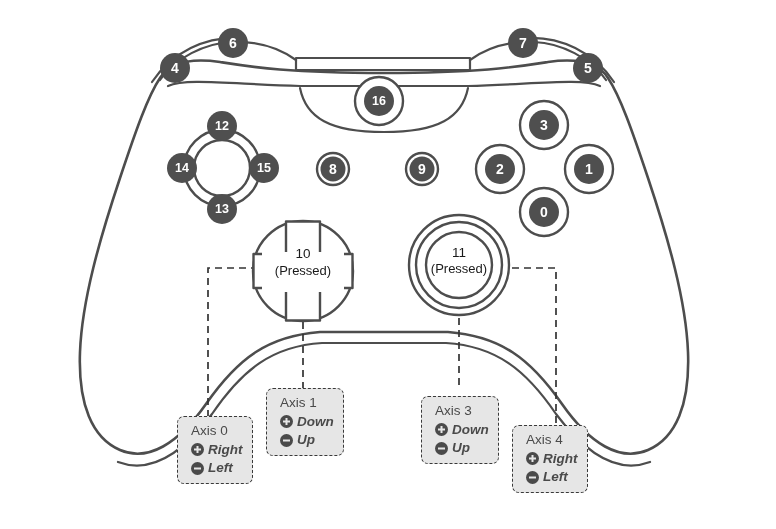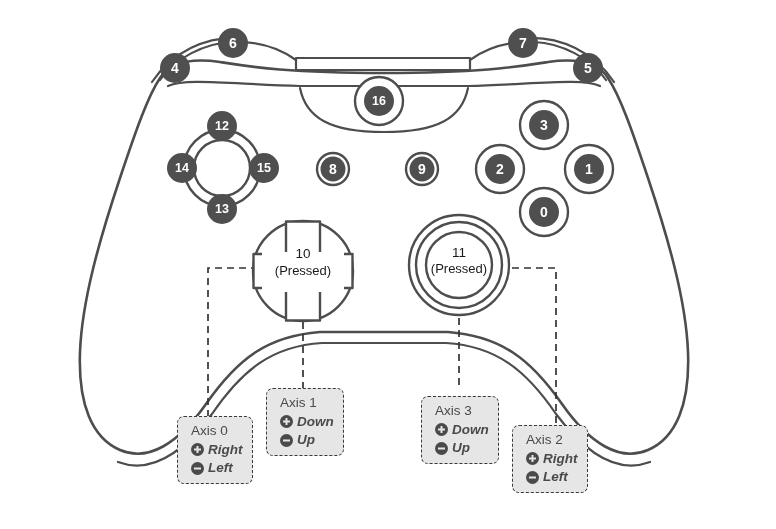--- a/index.html
+++ b/index.html
@@ -398,21 +398,21 @@
         <svg width="13" height="13" viewBox="0 0 13 13">
           <circle cx="6.5" cy="6.5" r="6.5" fill="#4a4a4a"></circle>
           <rect x="3" y="5.5" width="7" height="2" fill="#e6e6e6"></rect>
         </svg>
       </span>
       <span class="dir">Up</span>
     </div>
   </div>
 
   <div class="axis-box" style="left:512px; top:425px;">
-    <div class="axis-title">Axis 2</div>
+    <div class="axis-title">Axis 4</div>
     <div class="axis-row">
       <span class="sym">
         <svg width="13" height="13" viewBox="0 0 13 13">
           <circle cx="6.5" cy="6.5" r="6.5" fill="#4a4a4a"></circle>
           <rect x="3" y="5.5" width="7" height="2" fill="#e6e6e6"></rect>
           <rect x="5.5" y="3" width="2" height="7" fill="#e6e6e6"></rect>
         </svg>
       </span>
       <span class="dir">Right</span>
     </div>

